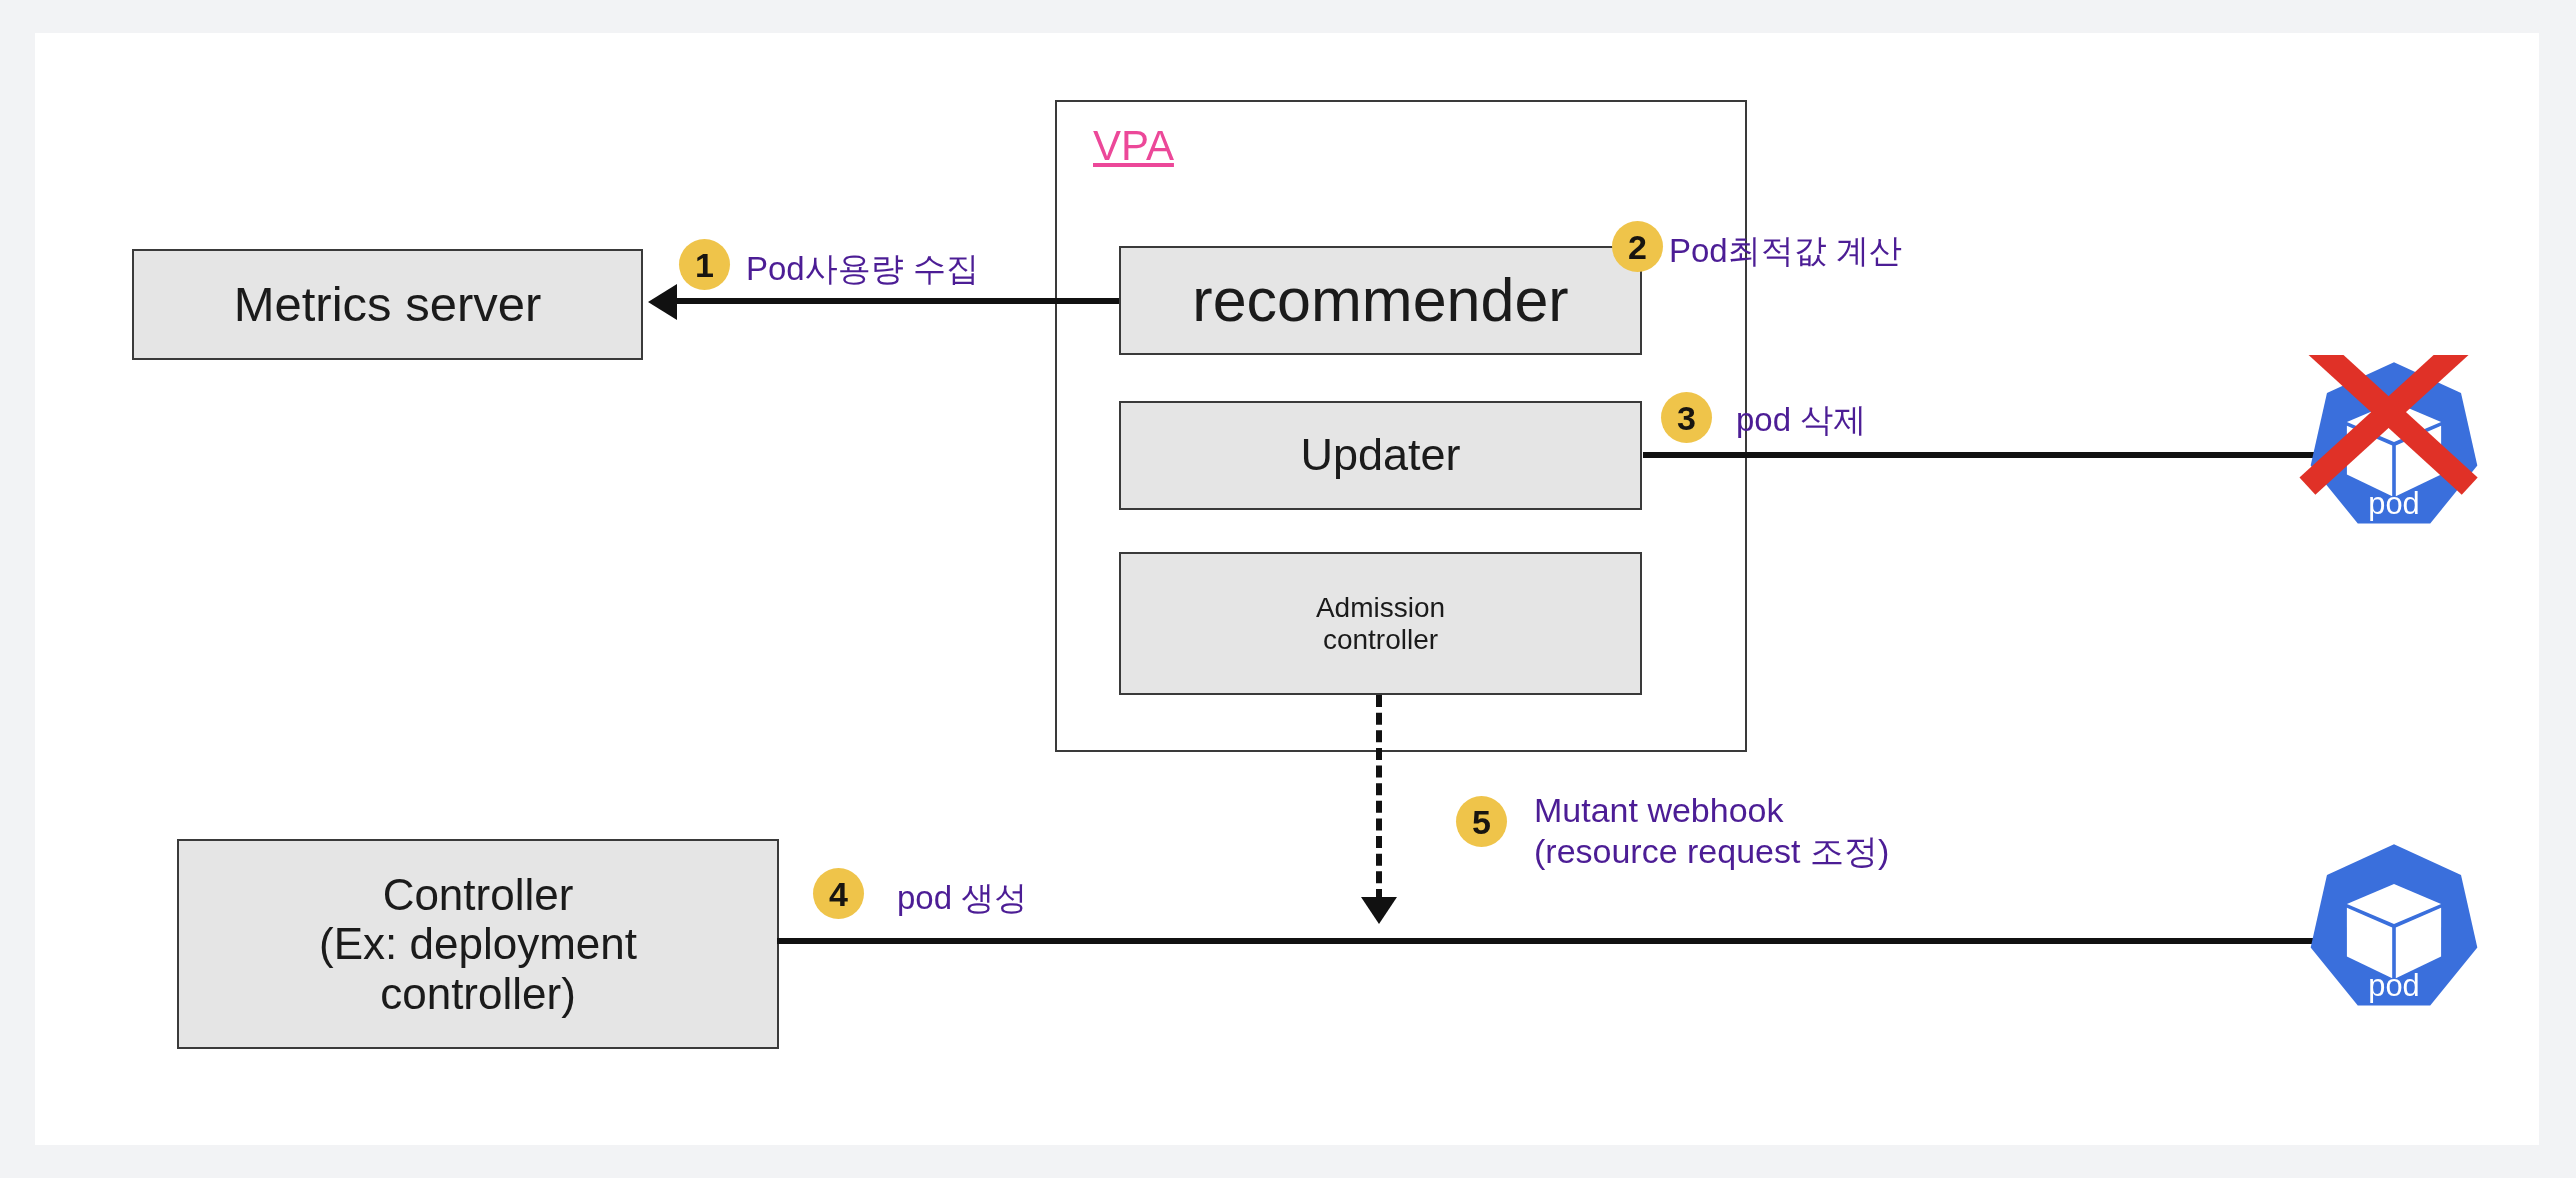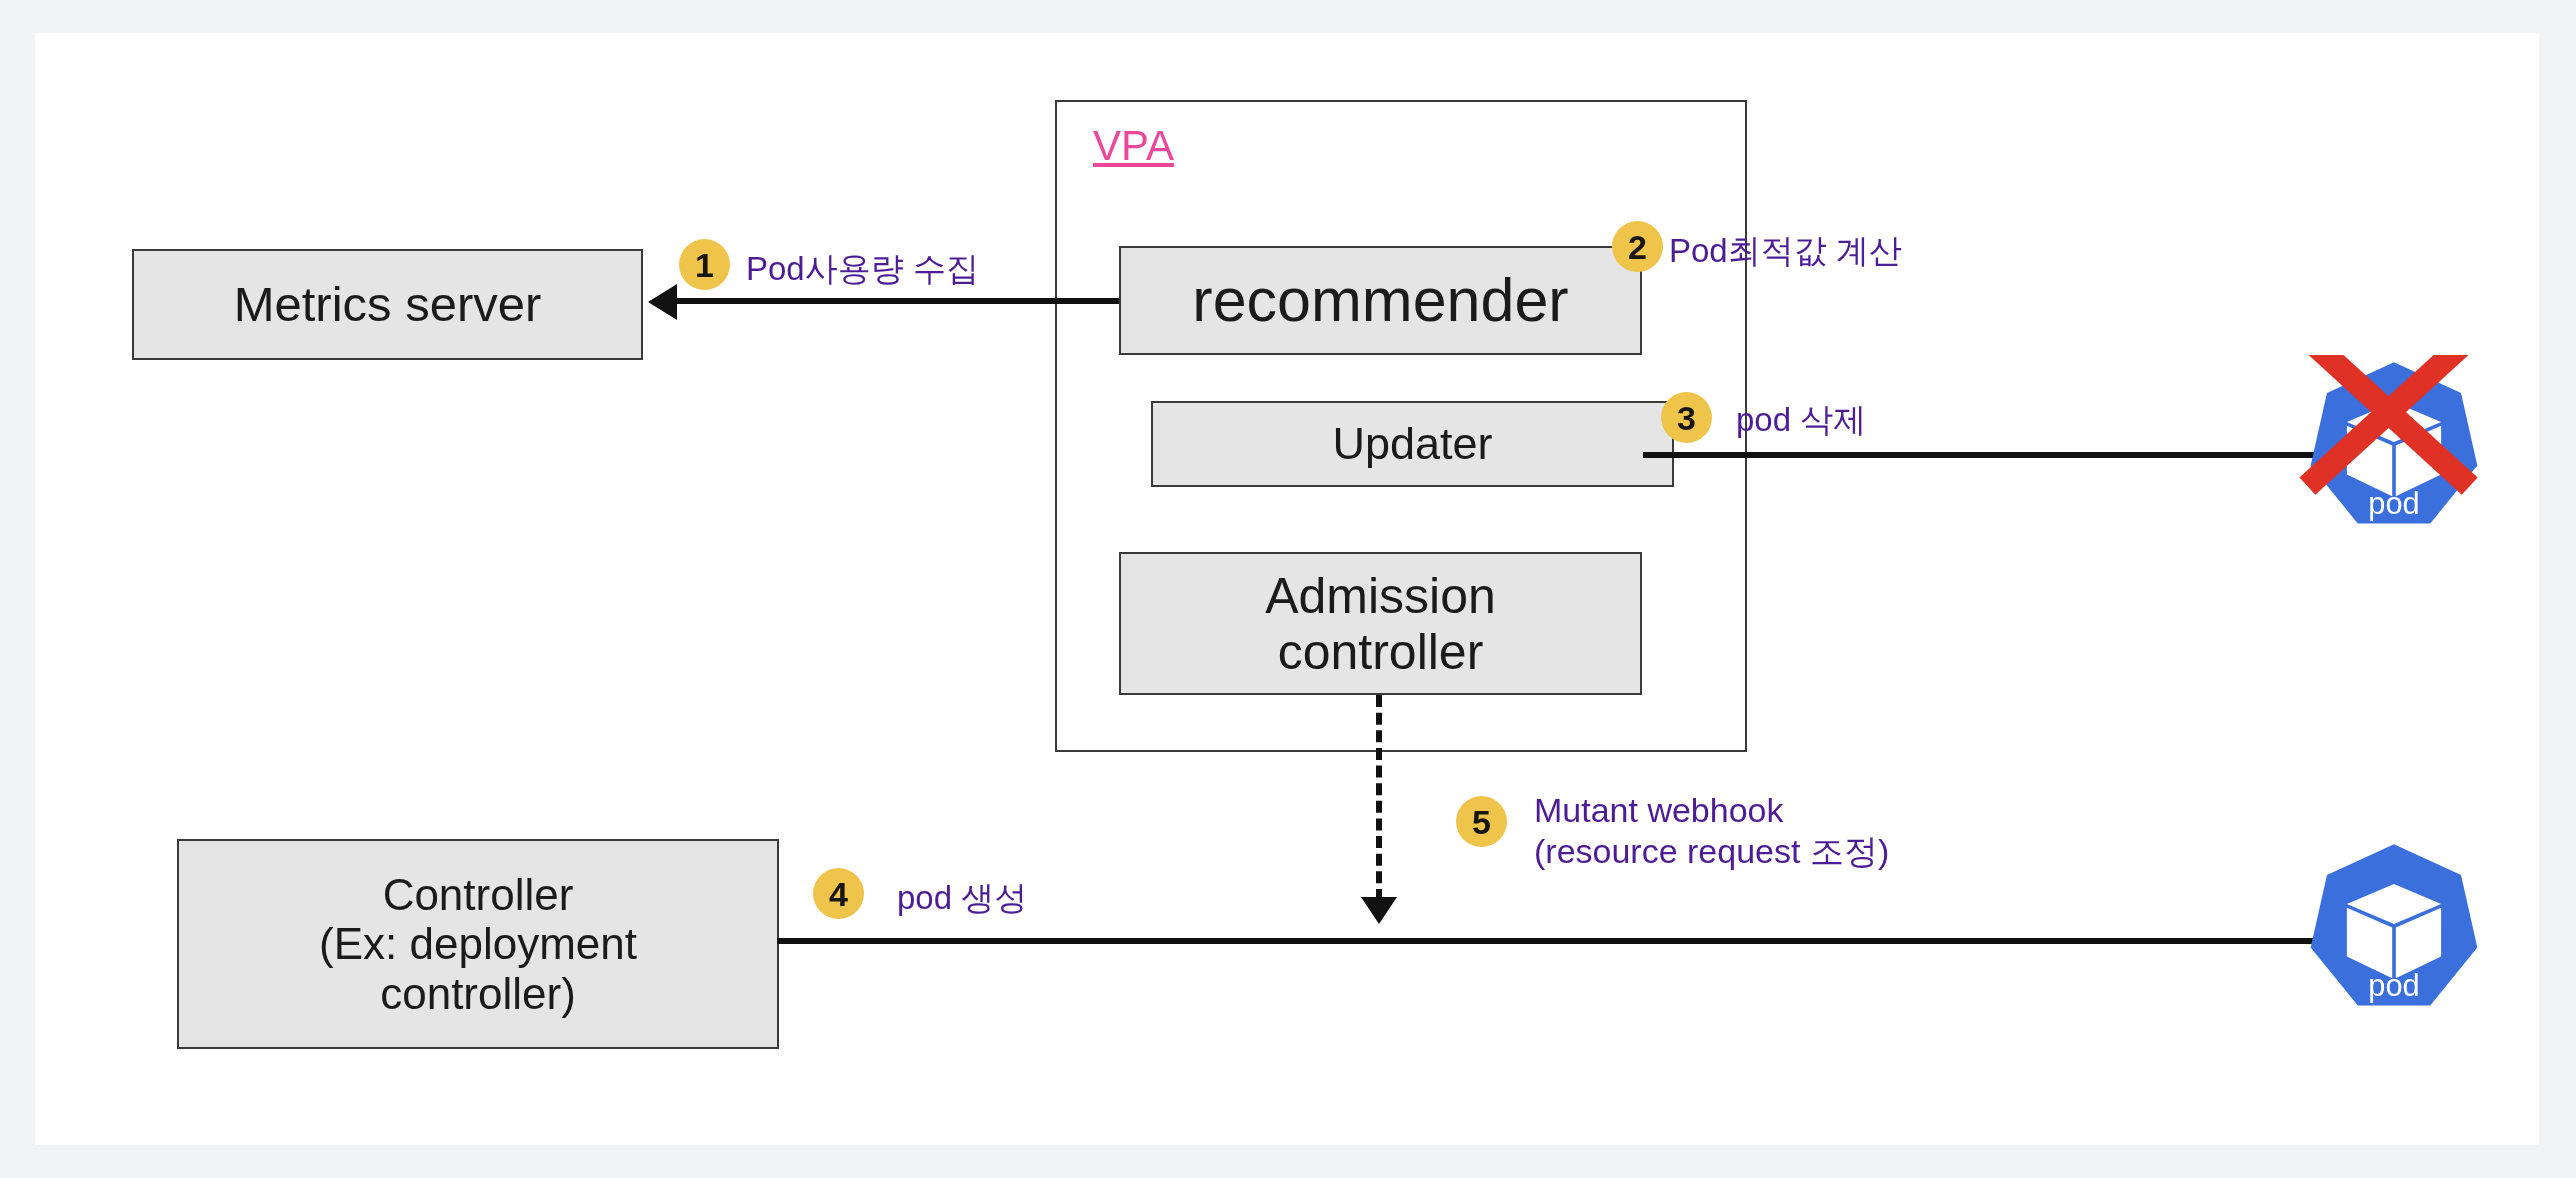--- a/index.html
+++ b/index.html
@@ -56,27 +56,26 @@
     left: 1093px; top: 122px;
     font-size: 42px;
     color: #ec4899;
     text-decoration: underline;
   }
   #recommender-box {
     left: 1120px; top: 246px; width: 523px; height: 109px;
     font-size: 61px;
   }
   #updater-box {
-    left: 1120px; top: 402px; width: 523px; height: 86px;
+    left: 1120px; top: 402px; width: 523px; height: 109px;
     font-size: 45px;
-    margin-left: 32px;
   }
   #admission-box {
     left: 1120px; top: 552px; width: 523px; height: 143px;
-    font-size: 50px;
+    font-size: 28px;
   }
   #controller-box {
     left: 177px; top: 839px; width: 602px; height: 210px;
     font-size: 44px;
   }
   
   .hline {
     position: absolute;
     height: 6.3px;
     background: #111111;

